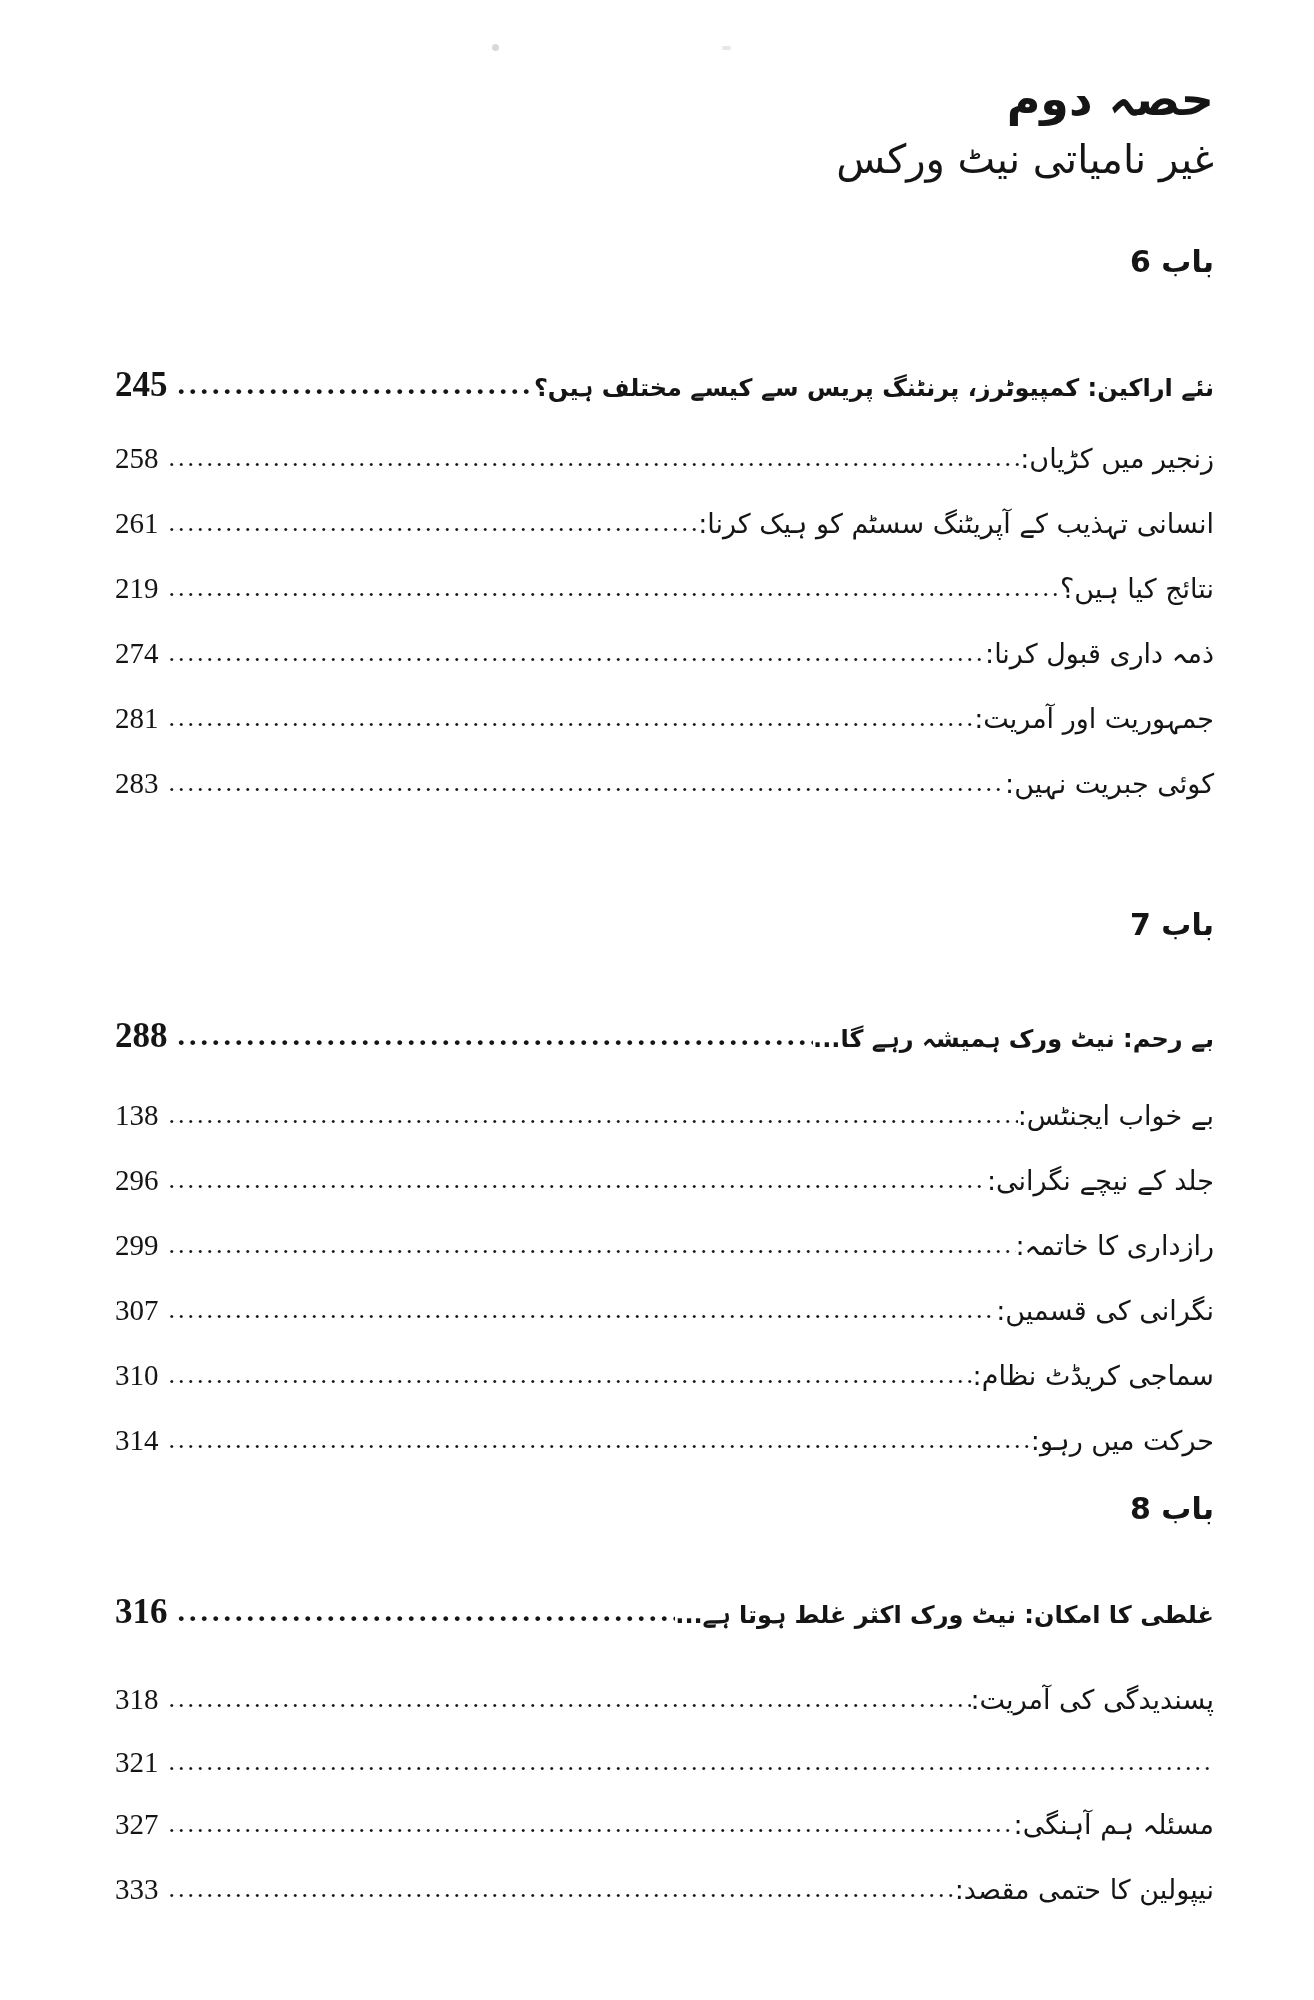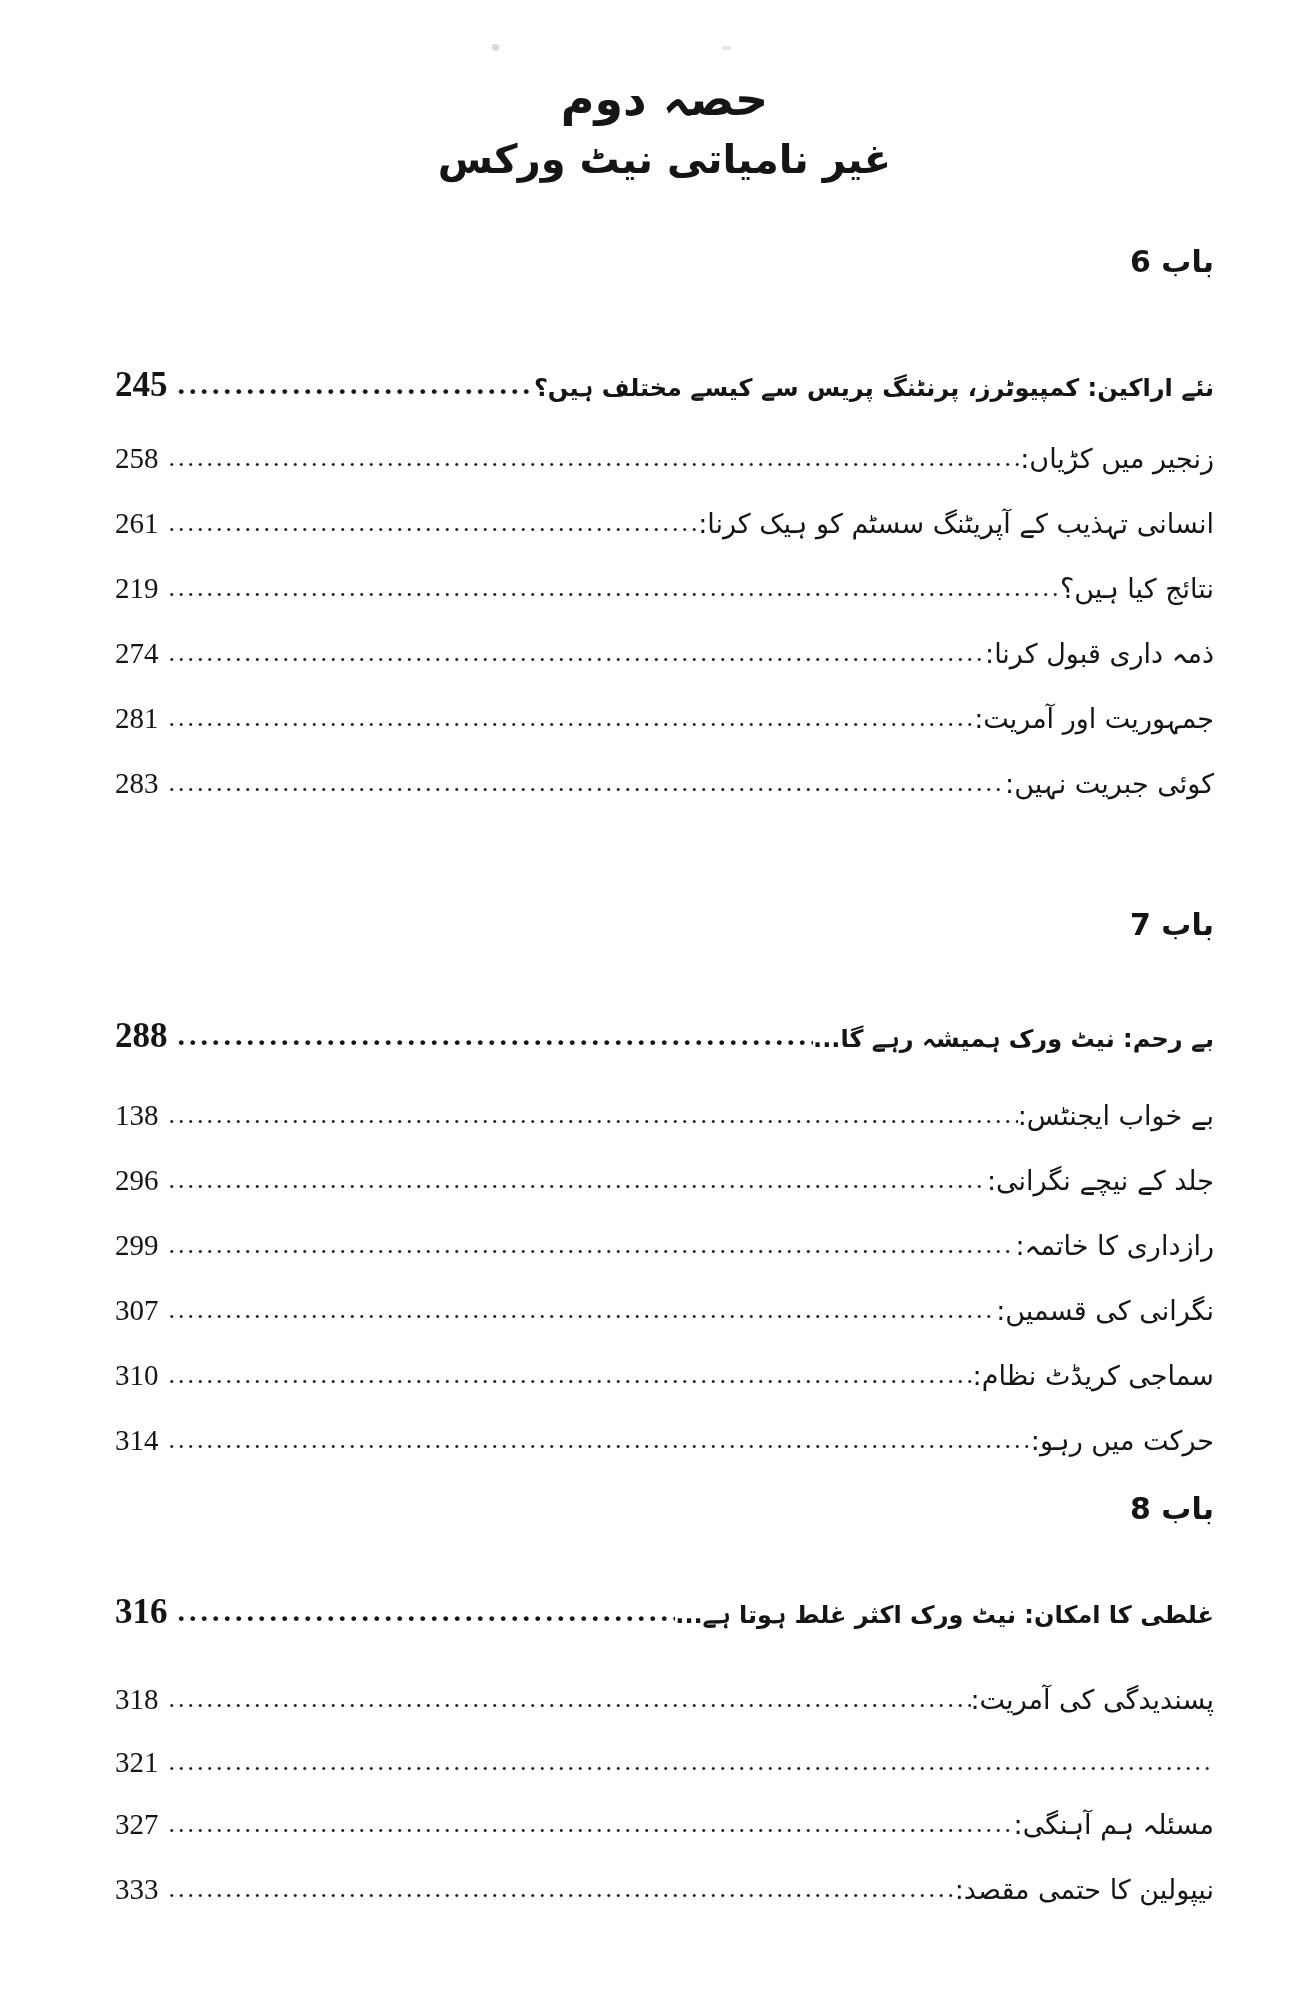--- a/index.html
+++ b/index.html
@@ -24,32 +24,31 @@
   .artifact {
     position: absolute;
     background: #b9b9b9;
     border-radius: 50%;
   }
   .artifact.a1 { left: 492px; top: 44px; width: 7px; height: 7px; opacity: .55; }
   .artifact.a2 { left: 722px; top: 46px; width: 9px; height: 4px; border-radius: 2px; opacity: .35; }
 
   
   .part-header {
-    text-align: center;
     direction: rtl;
   }
   .part-title {
     font-size: 46px;
     font-weight: bold;
     line-height: 58px;
     letter-spacing: 1px;
   }
   .part-subtitle {
     font-size: 40px;
-    font-weight: bold;
+    font-weight: normal;
     line-height: 62px;
   }
 
   
   .chapter-label {
     font-size: 30px;
     font-weight: bold;
     line-height: 44px;
   }
   .ch6-label { margin-top: 50px; }

